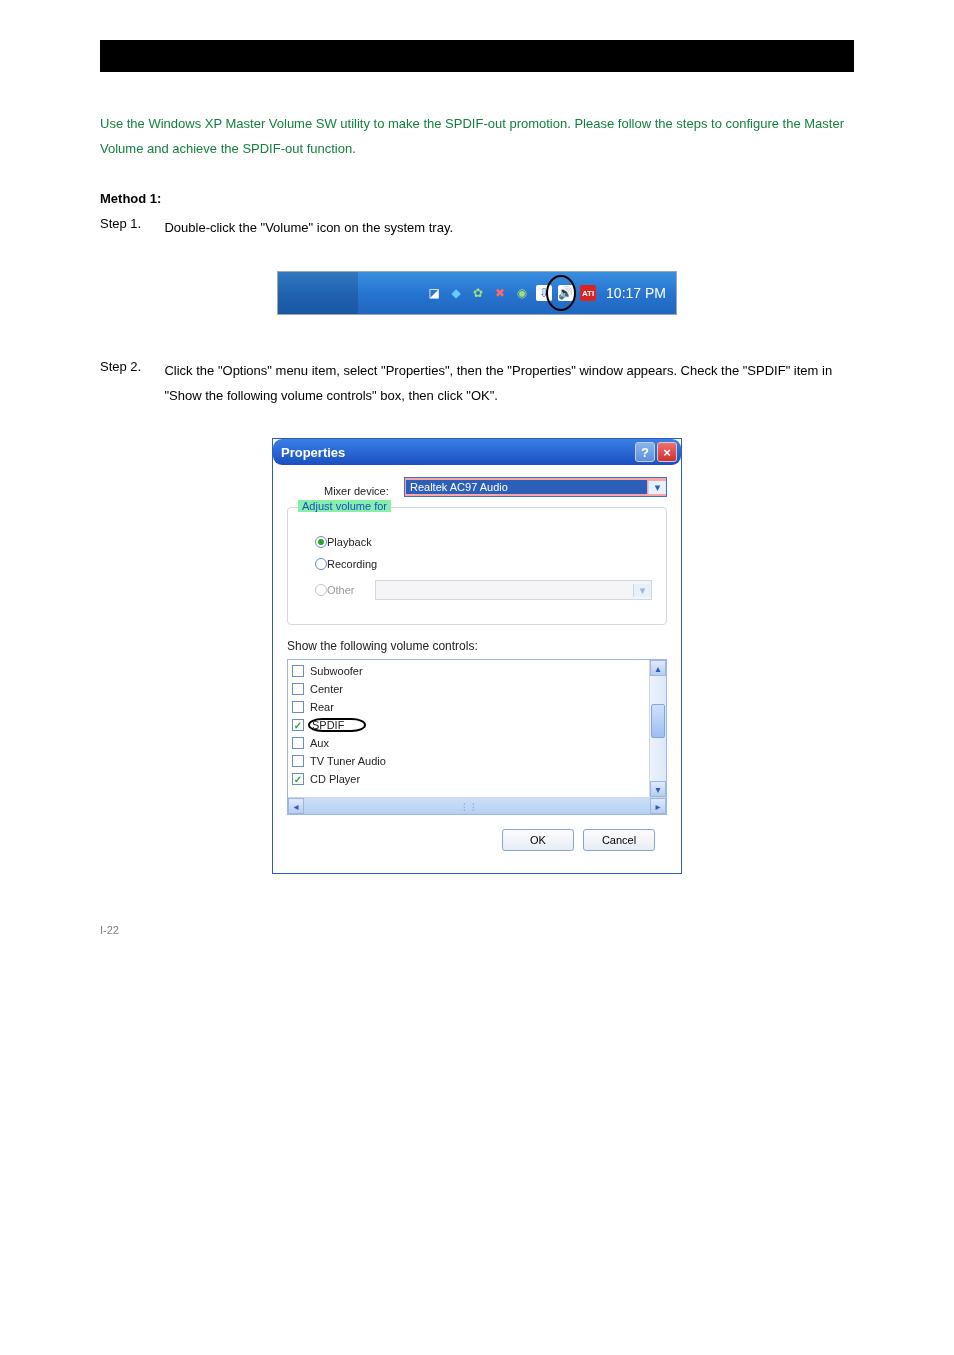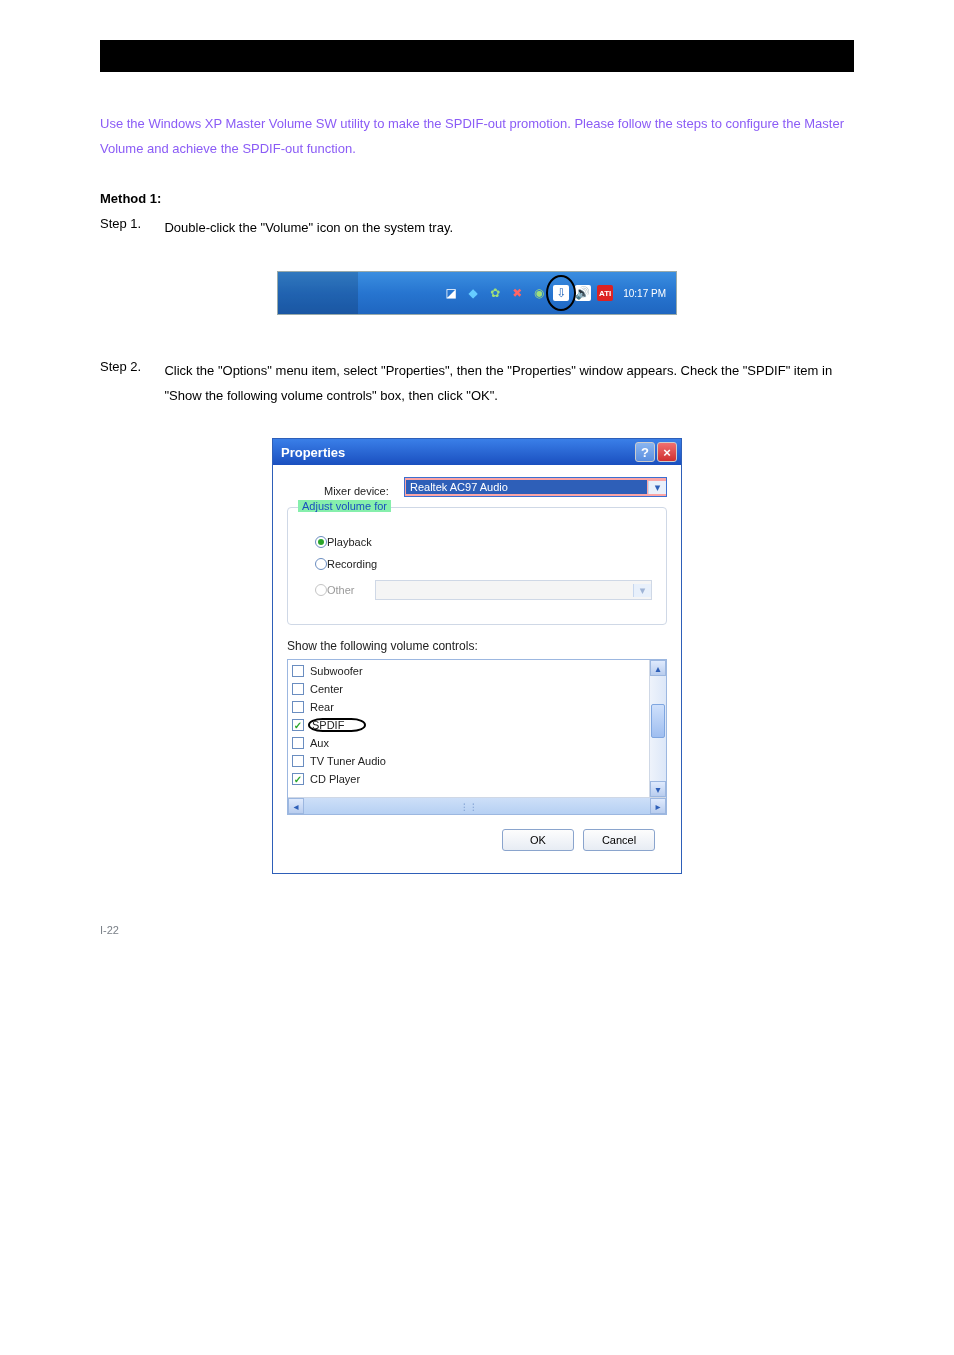--- a/index.html
+++ b/index.html
@@ -13,21 +13,21 @@
     padding: 40px 100px 40px 100px;
   }
   .black-bar {
     background: #000;
     height: 32px;
     width: 100%;
     margin-bottom: 40px;
   }
   .body-text {
     font-size: 13px;
-    color: #8b5cf6;
+    color: #15803d;
     line-height: 1.9;
     margin: 8px 0;
   }
   .section-title {
     font-weight: bold;
     font-size: 13px;
     margin-top: 30px;
     margin-bottom: 10px;
   }
   .step-block { margin-bottom: 20px; }
@@ -74,21 +74,21 @@
   }
   .tray-icon {
     width: 16px; height: 16px;
     display: inline-flex;
     align-items: center; justify-content: center;
     color: #fff;
     font-size: 12px;
   }
   .clock {
     color: #fff;
-    font-size: 10px;
+    font-size: 14px;
     font-family: Tahoma, sans-serif;
     padding: 0 4px;
   }
   .tray-circle {
     position: absolute;
     width: 30px; height: 36px;
     border: 2px solid #000;
     border-radius: 50%;
     right: 100px;
     top: 3px;
@@ -107,20 +107,21 @@
   }
   .titlebar {
     background: linear-gradient(#3a7fe8, #1a4fbf);
     color: #fff;
     height: 26px;
     display: flex;
     align-items: center;
     padding: 0 4px 0 8px;
     font-weight: bold;
     font-size: 13px;
+    border-radius: 9px;
   }
   .titlebar-title { flex: 1; }
   .titlebar-btn {
     width: 20px; height: 20px;
     margin-left: 2px;
     display: inline-flex;
     align-items: center; justify-content: center;
     border: 1px solid #ccc;
     border-radius: 3px;
     font-weight: bold;

